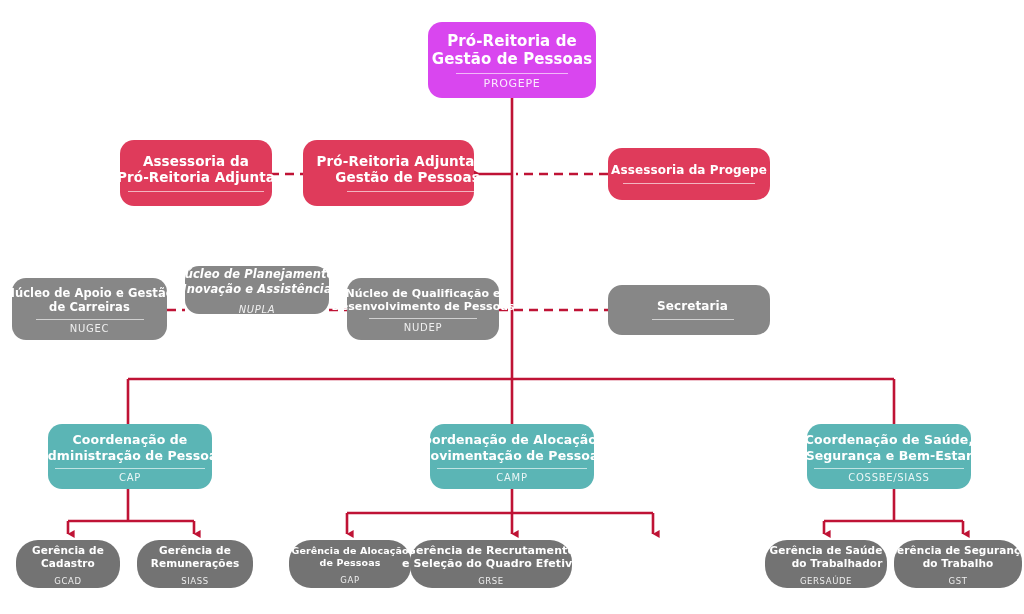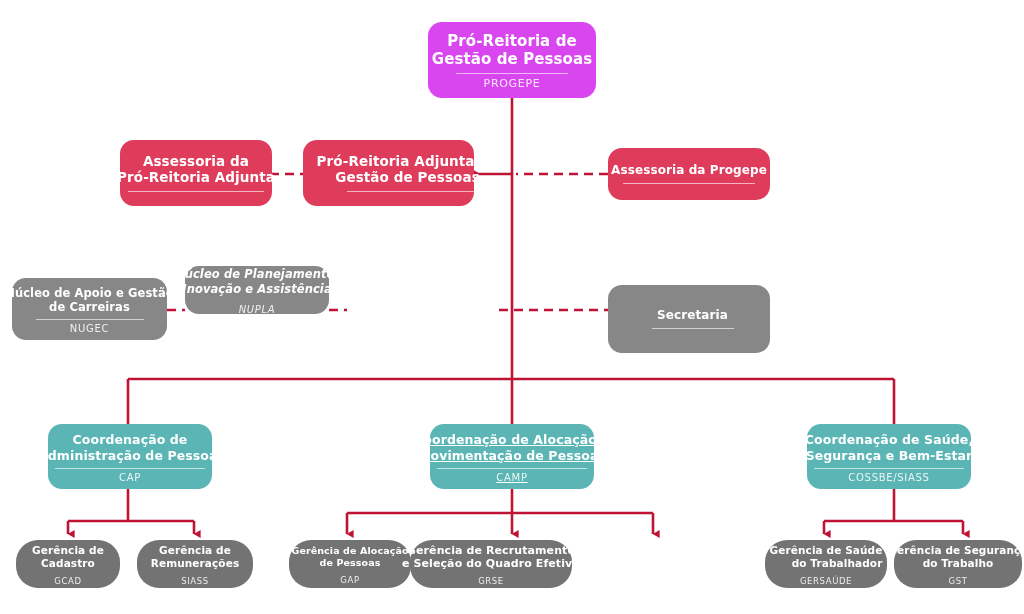--- a/index.html
+++ b/index.html
@@ -182,38 +182,46 @@
 
   <div class="node lvl-nucleo" style="left:185px;top:266px;width:144px;height:48px;font-style:italic;">
     <div class="title">
       <span>Núcleo de Planejamento,</span><br>
       <span>Inovação e Assistência</span>
     </div>
     <div class="rule"></div>
     <div class="acro">NUPLA</div>
   </div>
 
-
-  <div class="node lvl-nucleo" style="left:608px;top:285px;width:162px;height:68px;padding-left:13px;">
+  <div class="node lvl-nucleo" style="left:347px;top:278px;width:152px;height:62px;">
+    <div class="title" style="font-size:11px;">
+      <span>Núcleo de Qualificação e</span><br>
+      <span>Desenvolvimento de Pessoas</span>
+    </div>
+    <div class="rule"></div>
+    <div class="acro">NUDEP</div>
+  </div>
+
+  <div class="node lvl-nucleo" style="left:608px;top:285px;width:162px;height:50px;padding-left:13px;">
     <div class="title" style="font-size:12px;">
       <span>Secretaria</span>
     </div>
     <div class="rule" style="width:82px;"></div>
   </div>
 
   <div class="node lvl-coord" style="left:48px;top:424px;width:164px;height:65px;">
     <div class="title">
       <span>Coordenação de</span><br>
       <span>Administração de Pessoal</span>
     </div>
     <div class="rule"></div>
     <div class="acro">CAP</div>
   </div>
 
-  <div class="node lvl-coord" style="left:430px;top:424px;width:164px;height:65px;text-decoration:underline;">
+  <div class="node lvl-coord" style="left:430px;top:424px;width:164px;height:65px;">
     <div class="title">
       <span>Coordenação de Alocação e</span><br>
       <span>Movimentação de Pessoas</span>
     </div>
     <div class="rule"></div>
     <div class="acro">CAMP</div>
   </div>
 
   <div class="node lvl-coord" style="left:807px;top:424px;width:164px;height:65px;">
     <div class="title">

